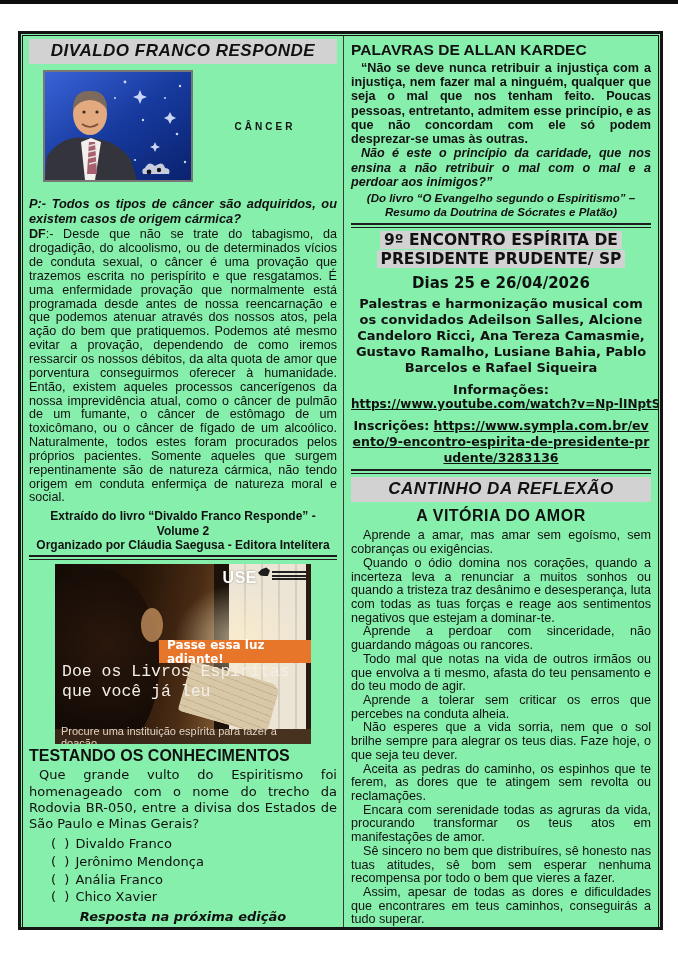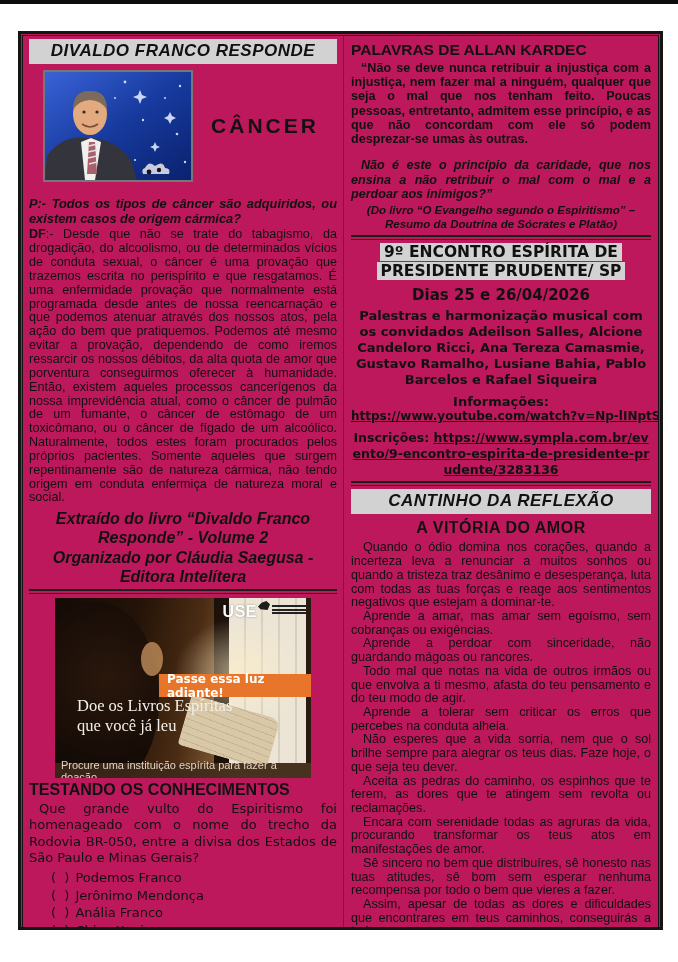--- a/index.html
+++ b/index.html
@@ -1,59 +1,59 @@
 <!DOCTYPE html>
 <html><head>
 <meta charset="utf-8">
 <style>
   html,body{margin:0;padding:0;background:#fff;}
   body{width:678px;height:962px;position:relative;overflow:hidden;
        font-family:"Liberation Sans",sans-serif;color:#111;}
   .top-rule{position:absolute;left:0;top:0;width:678px;height:4px;background:#0d0d0d;}
   .frame-outer{position:absolute;left:18px;top:31px;width:637px;height:891px;
-       border:3px solid #141414;padding:1px;background:#be185d;}
+       border:3px solid #141414;padding:1px;background:#86efac;}
   .frame-inner{border:1px solid #141414;height:100%;display:flex;overflow:hidden;}
   .col{box-sizing:border-box;overflow:hidden;}
   .col-left{width:321px;border-right:1px solid #3a3a3a;padding:3px 6px 2px 6px;}
   .col-right{flex:1;padding:4px 7px 2px 7px;}
 
   .strip-header{background:#d2d2d2;text-align:center;font-weight:bold;font-style:italic;
        font-size:17px;letter-spacing:.5px;padding:2px 0 3px;}
   .hr2{border-top:2px solid #1c1c1c;border-bottom:1px solid #1c1c1c;height:2px;margin:3px 0;}
 
   
   .photo-row{display:flex;align-items:center;margin:6px 0 4px 14px;}
   .photo-frame{width:146px;height:108px;border:2px solid #777;background:#123;flex:none;}
   .photo-frame svg{display:block;}
-  .topic{flex:1;text-align:center;font-weight:bold;font-size:21px;letter-spacing:3px;}
+  .topic{flex:1;text-align:center;font-weight:bold;font-size:10px;letter-spacing:3px;}
   .q{font-weight:bold;font-style:italic;font-size:12.8px;line-height:1.15;text-align:justify;margin:15px 0 2px;}
   .ans{font-size:12.6px;line-height:1.1;text-align:justify;margin:0 0 4px;}
   .ans b{font-weight:bold;}
-  .cite{font-weight:bold;font-style:italic;font-size:16px;text-align:center;line-height:1.2;}
+  .cite{font-weight:bold;font-size:12px;text-align:center;line-height:1.2;}
 
   .ad{position:relative;width:256px;height:180px;margin:4px auto 3px;overflow:hidden;
       background:linear-gradient(100deg,#140b05 0%,#241307 30%,#4a2c14 52%,#7a5530 66%,#8f7048 74%);}
   .ad-blinds{position:absolute;right:0;top:0;bottom:15px;width:82px;
       background:repeating-linear-gradient(90deg,#ece5d6 0 15px,#d6cfbd 15px 17px);}
   .ad-bar{position:absolute;top:0;bottom:15px;right:82px;width:15px;background:#1d120a;}
   .ad-bar2{position:absolute;top:0;bottom:15px;right:0;width:5px;background:#2a1b10;}
   .ad-glow{position:absolute;left:120px;top:20px;width:130px;height:110px;
       background:radial-gradient(closest-side,rgba(255,238,200,.65),rgba(255,238,200,0));}
   .ad-hair{position:absolute;left:-26px;top:4px;width:130px;height:190px;border-radius:48%;
       background:radial-gradient(circle at 60% 40%,#2a170c,#120a05 70%);}
   .ad-face{position:absolute;left:86px;top:44px;width:22px;height:34px;border-radius:50%;
       background:#b98757;opacity:.85;}
   .ad-book{position:absolute;left:128px;top:108px;width:92px;height:52px;background:#d8c8a8;
       transform:rotate(16deg);border-radius:4px 10px 8px 4px;
       background-image:repeating-linear-gradient(5deg,#d8c8a8 0 6px,#c6b491 6px 7px);}
   .ad-banner{position:absolute;left:104px;right:0;top:76px;height:23px;background:#e8762a;
       color:#fff;font-weight:bold;font-size:12px;font-family:"DejaVu Sans",sans-serif;
       display:flex;align-items:center;padding-left:8px;box-sizing:border-box;}
-  .ad-headline{position:absolute;left:22px;top:98px;color:#f3efe8;font-size:16.5px;line-height:1.2;
-      font-family:Liberation Serif, serif;}
+  .ad-headline{position:absolute;left:7px;top:98px;color:#f3efe8;font-size:16.5px;line-height:1.2;
+      font-family:Liberation Mono, monospace;}
   .ad-footer{position:absolute;left:0;right:0;bottom:0;height:15px;background:rgba(62,41,26,.88);
       color:#e4d5bf;font-size:11px;display:flex;align-items:center;padding-left:6px;}
   .ad-logo{position:absolute;top:6px;right:5px;display:flex;align-items:flex-start;}
   .ad-logo .use{color:#fff;font-weight:bold;font-size:16px;letter-spacing:.5px;line-height:1;
       text-shadow:0 0 2px rgba(0,0,0,.4);}
   .ad-logo .use-state{width:12px;height:9px;background:#1d1d1d;margin:-3px 0 0 1px;
       clip-path:polygon(0 60%,30% 20%,70% 0,100% 35%,80% 100%,20% 90%);}
   .ad-logo .use-lines{margin:1px 0 0 2px;}
   .ad-logo .use-lines div{width:34px;height:2px;background:#222;margin-bottom:1.5px;}
 
@@ -63,21 +63,21 @@
       font-family:"DejaVu Sans",sans-serif;margin:0 0 3px;}
   .opt{display:flex;font-size:13px;font-family:"DejaVu Sans",sans-serif;line-height:1.35;margin-left:22px;}
   .opt .pfx{white-space:pre;margin-right:6px;}
   .next-ans{font-weight:bold;font-style:italic;font-size:13px;text-align:center;margin-top:3px;
       font-family:"DejaVu Sans",sans-serif;}
 
   
   .kardec-h{font-weight:bold;font-size:15.5px;margin:1px 0 2px;}
   .quote1{font-weight:bold;font-size:12.6px;line-height:1.13;text-align:justify;text-indent:10px;margin:0;}
   .quote2{font-weight:bold;font-style:italic;font-size:12.6px;line-height:1.13;text-align:justify;
-      text-indent:10px;margin:12px 0 3px;}
+      text-indent:10px;margin:0 0 3px;}
   .quote-src{font-weight:bold;font-style:italic;font-size:11.5px;text-align:center;line-height:1.2;
       margin:0 0 2px;}
   .event-title{text-align:center;font-weight:bold;font-size:15.5px;line-height:1.25;margin:2px 0;
       font-family:"DejaVu Sans",sans-serif;}
   .event-title span{background:#d2d2d2;padding:0 4px;}
   .event-dates{text-align:center;font-weight:bold;font-size:15px;margin:5px 0 4px;
       font-family:"DejaVu Sans",sans-serif;}
   .event-desc{text-align:center;font-weight:bold;font-size:13px;line-height:1.22;margin:0 0 6px;
       font-family:"DejaVu Sans",sans-serif;}
   .info-label{text-align:center;font-weight:bold;font-size:13px;font-family:"DejaVu Sans",sans-serif;}
@@ -175,21 +175,21 @@
               <div></div>
           </span>
         </div>
       </div>
 
       <div class="quiz-h">TESTANDO OS CONHECIMENTOS</div>
       <p class="quiz-q">Que grande vulto do Espiritismo foi homenageado com o nome do trecho da Rodovia BR-050, entre a divisa dos Estados de São Paulo e Minas Gerais?</p>
 
       <div class="opt">
         <span class="pfx">(  )</span>
-        <span>Podemos Franco</span>
+        <span>Divaldo Franco</span>
       </div>
       <div class="opt">
         <span class="pfx">(  )</span>
         <span>Jerônimo Mendonça</span>
       </div>
       <div class="opt">
         <span class="pfx">(  )</span>
         <span>Anália Franco</span>
       </div>
       <div class="opt">
@@ -218,22 +218,22 @@
       <div class="info-label">Informações:</div>
       <a class="link info-link" href="#">https://www.youtube.com/watch?v=Np-lINptS-g</a>
       <div class="signup"><span>Inscrições: </span><a class="link" href="#">https://www.sympla.com.br/evento/9-encontro-espirita-de-presidente-prudente/3283136</a></div>
 
       <div class="hr2"></div>
 
       <div class="strip-header">CANTINHO DA REFLEXÃO</div>
       <div class="refl-title">A VITÓRIA DO AMOR</div>
 
       <div class="refl">
+        <p>Aprende a amar, mas amar sem egoísmo, sem cobranças ou exigências.</p>
         <p>Quando o ódio domina nos corações, quando a incerteza leva a renunciar a muitos sonhos ou quando a tristeza traz desânimo e desesperança, luta com todas as tuas forças e reage aos sentimentos negativos que estejam a dominar-te.</p>
-        <p>Aprende a amar, mas amar sem egoísmo, sem cobranças ou exigências.</p>
         <p>Aprende a perdoar com sinceridade, não guardando mágoas ou rancores.</p>
         <p>Todo mal que notas na vida de outros irmãos ou que envolva a ti mesmo, afasta do teu pensamento e do teu modo de agir.</p>
         <p>Aprende a tolerar sem criticar os erros que percebes na conduta alheia.</p>
         <p>Não esperes que a vida sorria, nem que o sol brilhe sempre para alegrar os teus dias. Faze hoje, o que seja teu dever.</p>
         <p>Aceita as pedras do caminho, os espinhos que te ferem, as dores que te atingem sem revolta ou reclamações.</p>
         <p>Encara com serenidade todas as agruras da vida, procurando transformar os teus atos em manifestações de amor.</p>
         <p>Sê sincero no bem que distribuíres, sê honesto nas tuas atitudes, sê bom sem esperar nenhuma recompensa por todo o bem que vieres a fazer.</p>
         <p>Assim, apesar de todas as dores e dificuldades que encontrares em teus caminhos, conseguirás a tudo superar.</p>
 
       </div>

